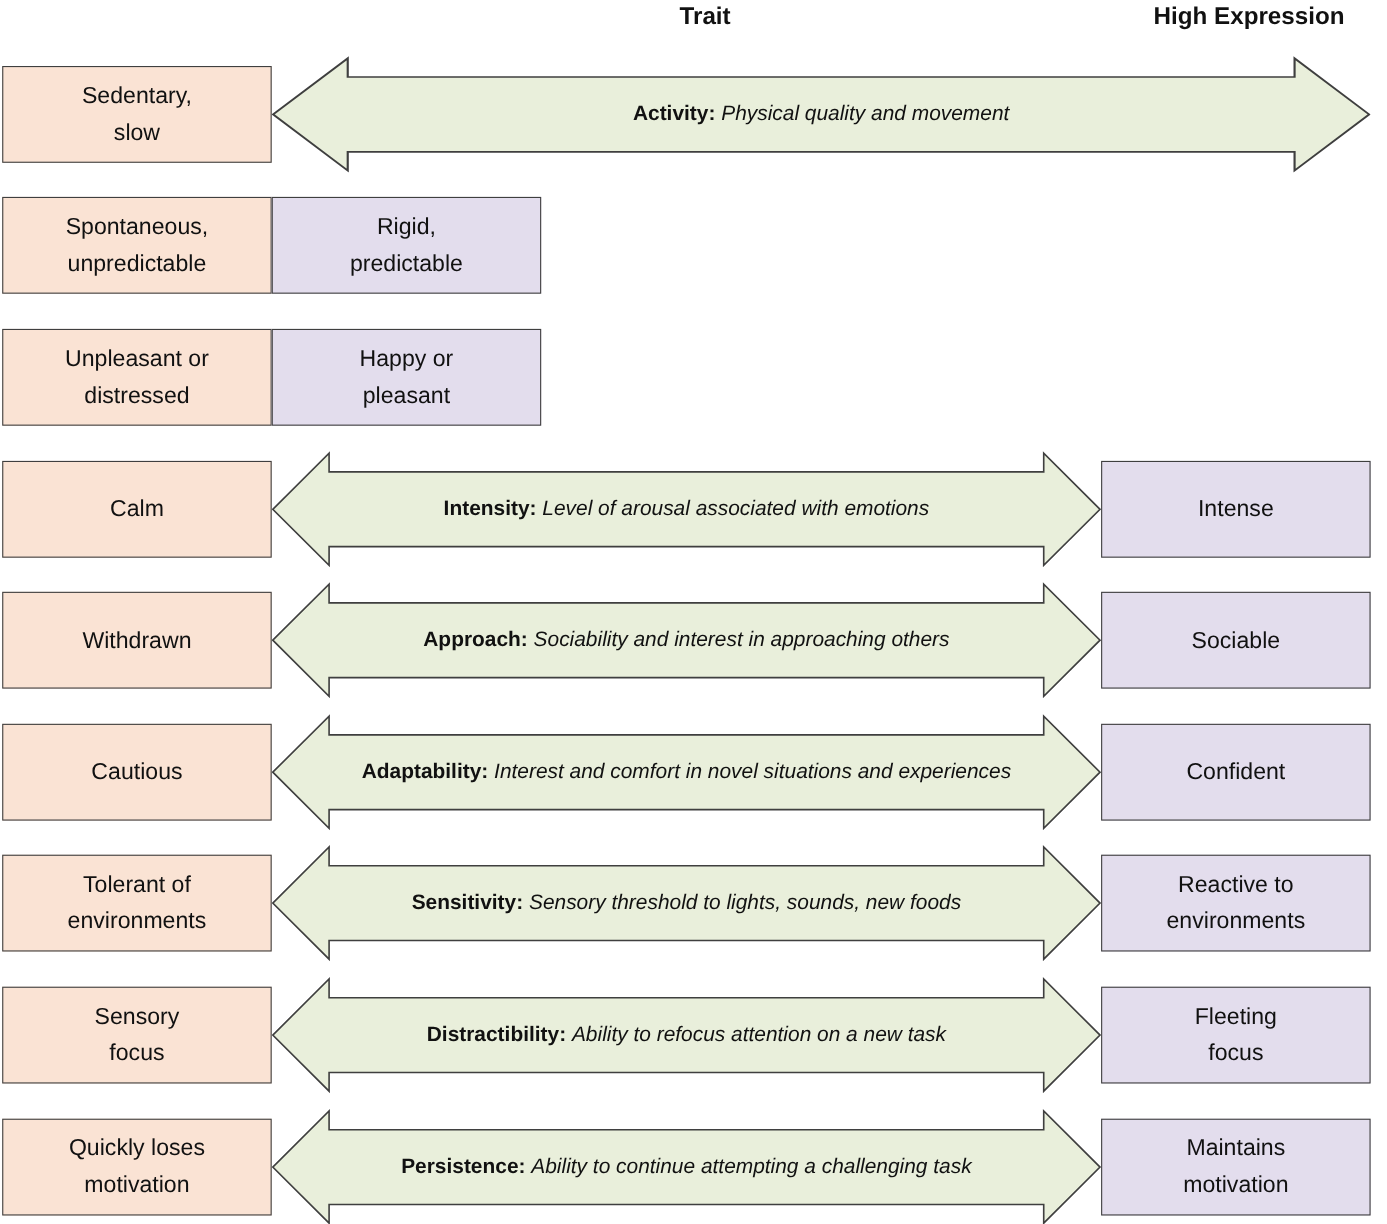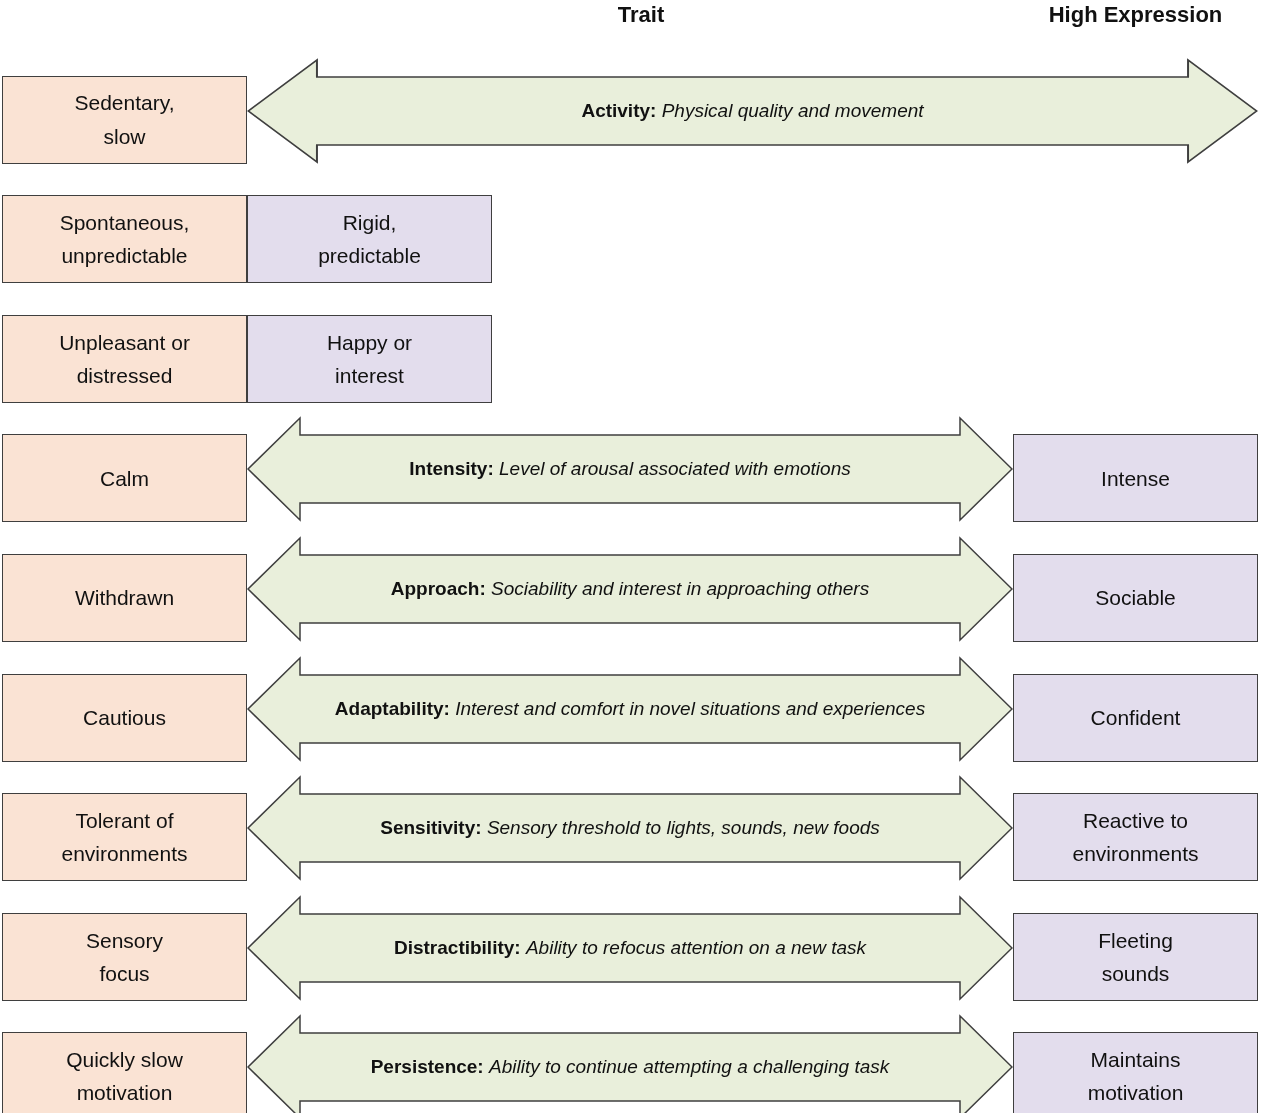--- a/index.html
+++ b/index.html
@@ -32,23 +32,23 @@
     font-weight: bold;
     text-align: center;
     line-height: 30px;
   }
   .header-low  { left: 2px;    width: 245px; }
   .header-trait{ left: 258px;  width: 766px; }
   .header-high { left: 1013px; width: 245px; }
 
   .row {
     display: flex;
-    align-items: flex-end;
+    align-items: center;
     height: 119.6px;
-    padding: 0 3px 0 2px;
+    padding: 0 15px 0 2px;
   }
 
   .side-box {
     width: 245px;
     height: 88px;
     flex: 0 0 245px;
     border: 1.5px solid var(--border);
     display: flex;
     align-items: center;
     justify-content: center;
@@ -124,21 +124,21 @@
     <div class="side-box low-box">Spontaneous,
 unpredictable</div>
     <div class="side-box high-box">Rigid,
 predictable</div>
   </div>
 
   <div class="row">
     <div class="side-box low-box">Unpleasant or
 distressed</div>
     <div class="side-box high-box">Happy or
-interest</div>
+pleasant</div>
   </div>
 
   <div class="row">
     <div class="side-box low-box">Calm</div>
     <div class="arrow">
       <svg viewBox="0 0 766 106" preserveAspectRatio="none">
         <polygon points="1,53 53,2 53,19 713,19 713,2 765,53 713,104 713,87 53,87 53,104"></polygon>
       </svg>
       <div class="arrow-label">
         <span>
@@ -203,25 +203,25 @@
       <svg viewBox="0 0 766 106" preserveAspectRatio="none">
         <polygon points="1,53 53,2 53,19 713,19 713,2 765,53 713,104 713,87 53,87 53,104"></polygon>
       </svg>
       <div class="arrow-label">
         <span>
           <span class="trait-name">Distractibility:</span><span class="trait-desc">Ability to refocus attention on a new task</span>
         </span>
       </div>
     </div>
     <div class="side-box high-box">Fleeting
-sounds</div>
-  </div>
-
-  <div class="row">
-    <div class="side-box low-box">Quickly slow
+focus</div>
+  </div>
+
+  <div class="row">
+    <div class="side-box low-box">Quickly loses
 motivation</div>
     <div class="arrow">
       <svg viewBox="0 0 766 106" preserveAspectRatio="none">
         <polygon points="1,53 53,2 53,19 713,19 713,2 765,53 713,104 713,87 53,87 53,104"></polygon>
       </svg>
       <div class="arrow-label">
         <span>
           <span class="trait-name">Persistence:</span><span class="trait-desc">Ability to continue attempting a challenging task</span>
         </span>
       </div>

